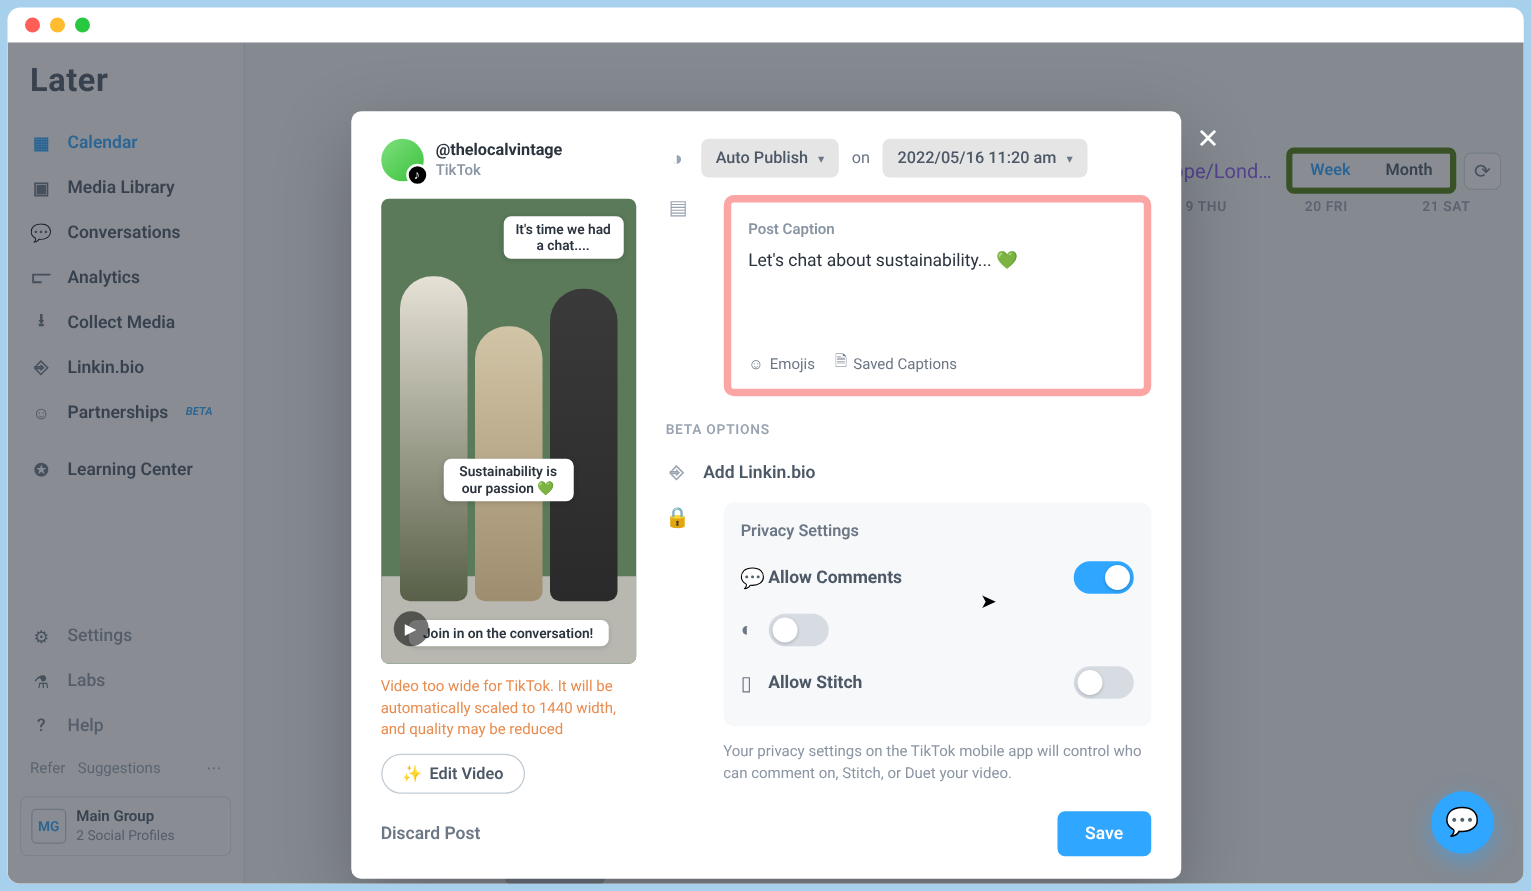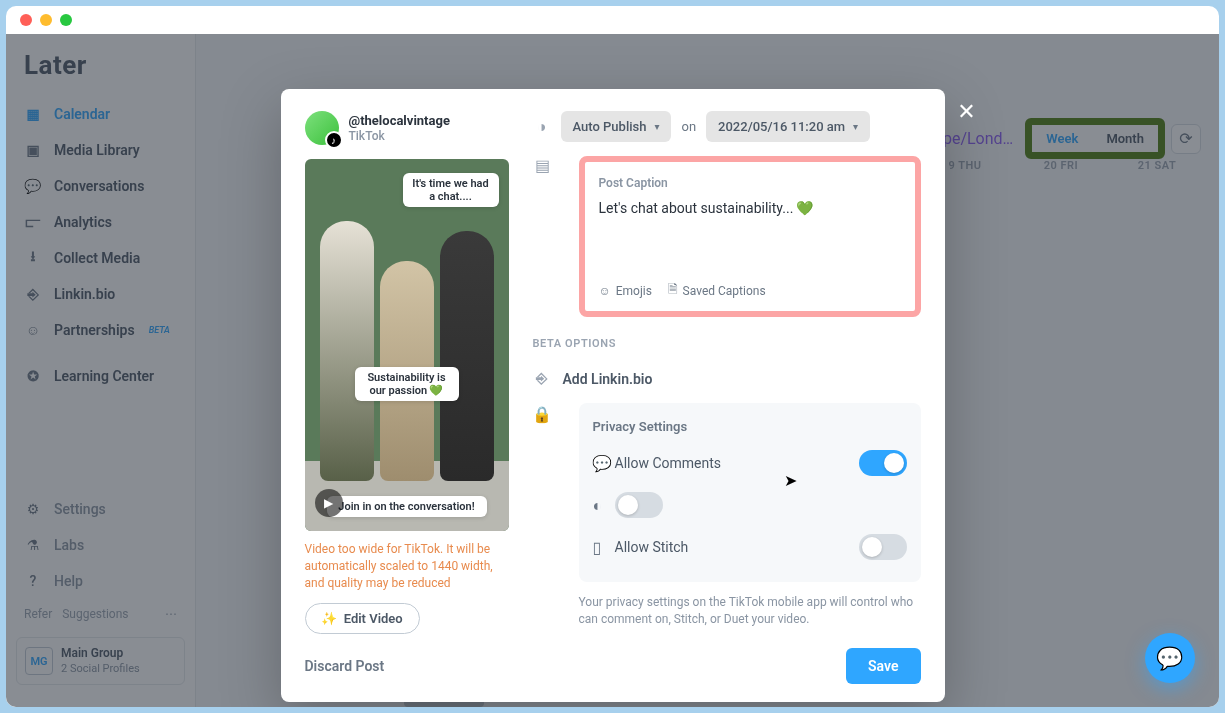--- a/index.html
+++ b/index.html
@@ -27,21 +27,21 @@
   .sidebar-bottom .nav-item { color: #8a95a3; font-weight: 500; }
   .refer-row { display: flex; align-items: center; gap: 10px; padding: 8px 18px; font-size: 12px; color: #9aa4b1; }
   .group-card { margin: 8px 10px; border: 1px solid #e5e8eb; border-radius: 6px; padding: 8px; display: flex; align-items: center; gap: 8px; }
   .group-avatar { width: 28px; height: 28px; border: 1px solid #c2cbd4; border-radius: 4px; display: flex; align-items: center; justify-content: center; font-size: 11px; color: #2fa6ff; font-weight: 600; }
   .group-meta { font-size: 12px; color: #4c5866; line-height: 1.3; font-weight: 600; }
   .group-meta small { display: block; font-size: 11px; color: #8a95a3; font-weight: 400; }
 
   .main-area { flex: 1; position: relative; }
   .top-controls { position: absolute; top: 84px; right: 18px; display: flex; align-items: center; gap: 6px; }
   .tz-label { font-size: 16px; color: #8b5cf6; margin-right: 6px; }
-  .seg { display: flex; border: 7px solid #4d7c0f; border-radius: 6px; overflow: hidden; }
+  .seg { display: flex; border: 5px solid #4d7c0f; border-radius: 6px; overflow: hidden; }
   .seg button { border: none; background: #fff; padding: 6px 14px; font-size: 13px; font-weight: 600; color: #4c5866; cursor: pointer; }
   .seg button.sel { color: #2fa6ff; background: #fff; }
   .icon-btn-sm { width: 30px; height: 30px; border: 1px solid #d6dce2; border-radius: 6px; background: #fff; display: flex; align-items: center; justify-content: center; color: #6b7785; }
   .cal-head-row { position: absolute; top: 125px; right: 14px; display: flex; gap: 0; }
   .cal-col { width: 96px; text-align: center; font-size: 11px; font-weight: 600; color: #9aa4b1; letter-spacing: 0.5px; }
 
   .media-strip { position: absolute; left: 208px; top: 220px; bottom: 0; width: 80px; display: flex; flex-direction: column; gap: 6px; }
   .media-strip .tags { position: absolute; left: 0; top: -40px; width: 300px; font-size: 12px; color: #8a95a3; }
   .tags .tag { display: inline-flex; align-items: center; gap: 4px; border: 1px solid #d6dce2; border-radius: 12px; padding: 2px 8px; font-size: 12px; }
   .media-thumb { height: 94px; background: #bfc7ce; border-radius: 4px; position: relative; }
@@ -93,21 +93,21 @@
   .caption-tools { display: flex; gap: 16px; }
   .tool-link { font-size: 12px; color: #6b7785; display: inline-flex; align-items: center; gap: 5px; cursor: pointer; }
 
   .section-label { font-size: 11px; letter-spacing: 0.6px; color: #9aa4b1; font-weight: 600; margin: 20px 0 10px; }
   .option-row { display: flex; align-items: center; gap: 12px; padding: 10px 0; font-size: 14px; color: #4c5866; font-weight: 600; }
   .option-row .oicn { color: #9aa4b1; width: 18px; display:flex; justify-content:center;}
   .privacy-card { background: #f6f8fa; border-radius: 8px; padding: 10px 14px 14px; margin-top: 6px; }
   .priv-title { font-size: 13px; color: #6b7785; font-weight: 600; padding: 6px 0 8px; }
   .priv-row { display: flex; align-items: center; padding: 8px 0; }
   .priv-row .oicn { color: #6b7785; width: 22px; }
-  .priv-row .lbl { flex: 1; font-size: 14px; color: #4c5866; font-weight: 400; }
+  .priv-row .lbl { flex: 1; font-size: 14px; color: #4c5866; font-weight: 700; }
   .toggle { width: 48px; height: 26px; border-radius: 13px; background: #d6dce2; position: relative; cursor: pointer; }
   .toggle .knob { position: absolute; top: 3px; left: 3px; width: 20px; height: 20px; border-radius: 50%; background: #fff; box-shadow: 0 1px 3px rgba(0,0,0,0.2); }
   .toggle.on { background: #2fa6ff; }
   .toggle.on .knob { left: auto; right: 3px; }
   .priv-note { font-size: 12px; color: #8a95a3; margin-top: 12px; line-height: 1.4; }
 
   .modal-footer { display: flex; align-items: center; justify-content: space-between; padding: 14px 24px 18px; }
   .discard { font-size: 14px; color: #6b7785; font-weight: 600; cursor: pointer; }
   .save-btn { background: #2fa6ff; color: #fff; border: none; border-radius: 6px; padding: 10px 22px; font-size: 14px; font-weight: 600; cursor: pointer; }
 

